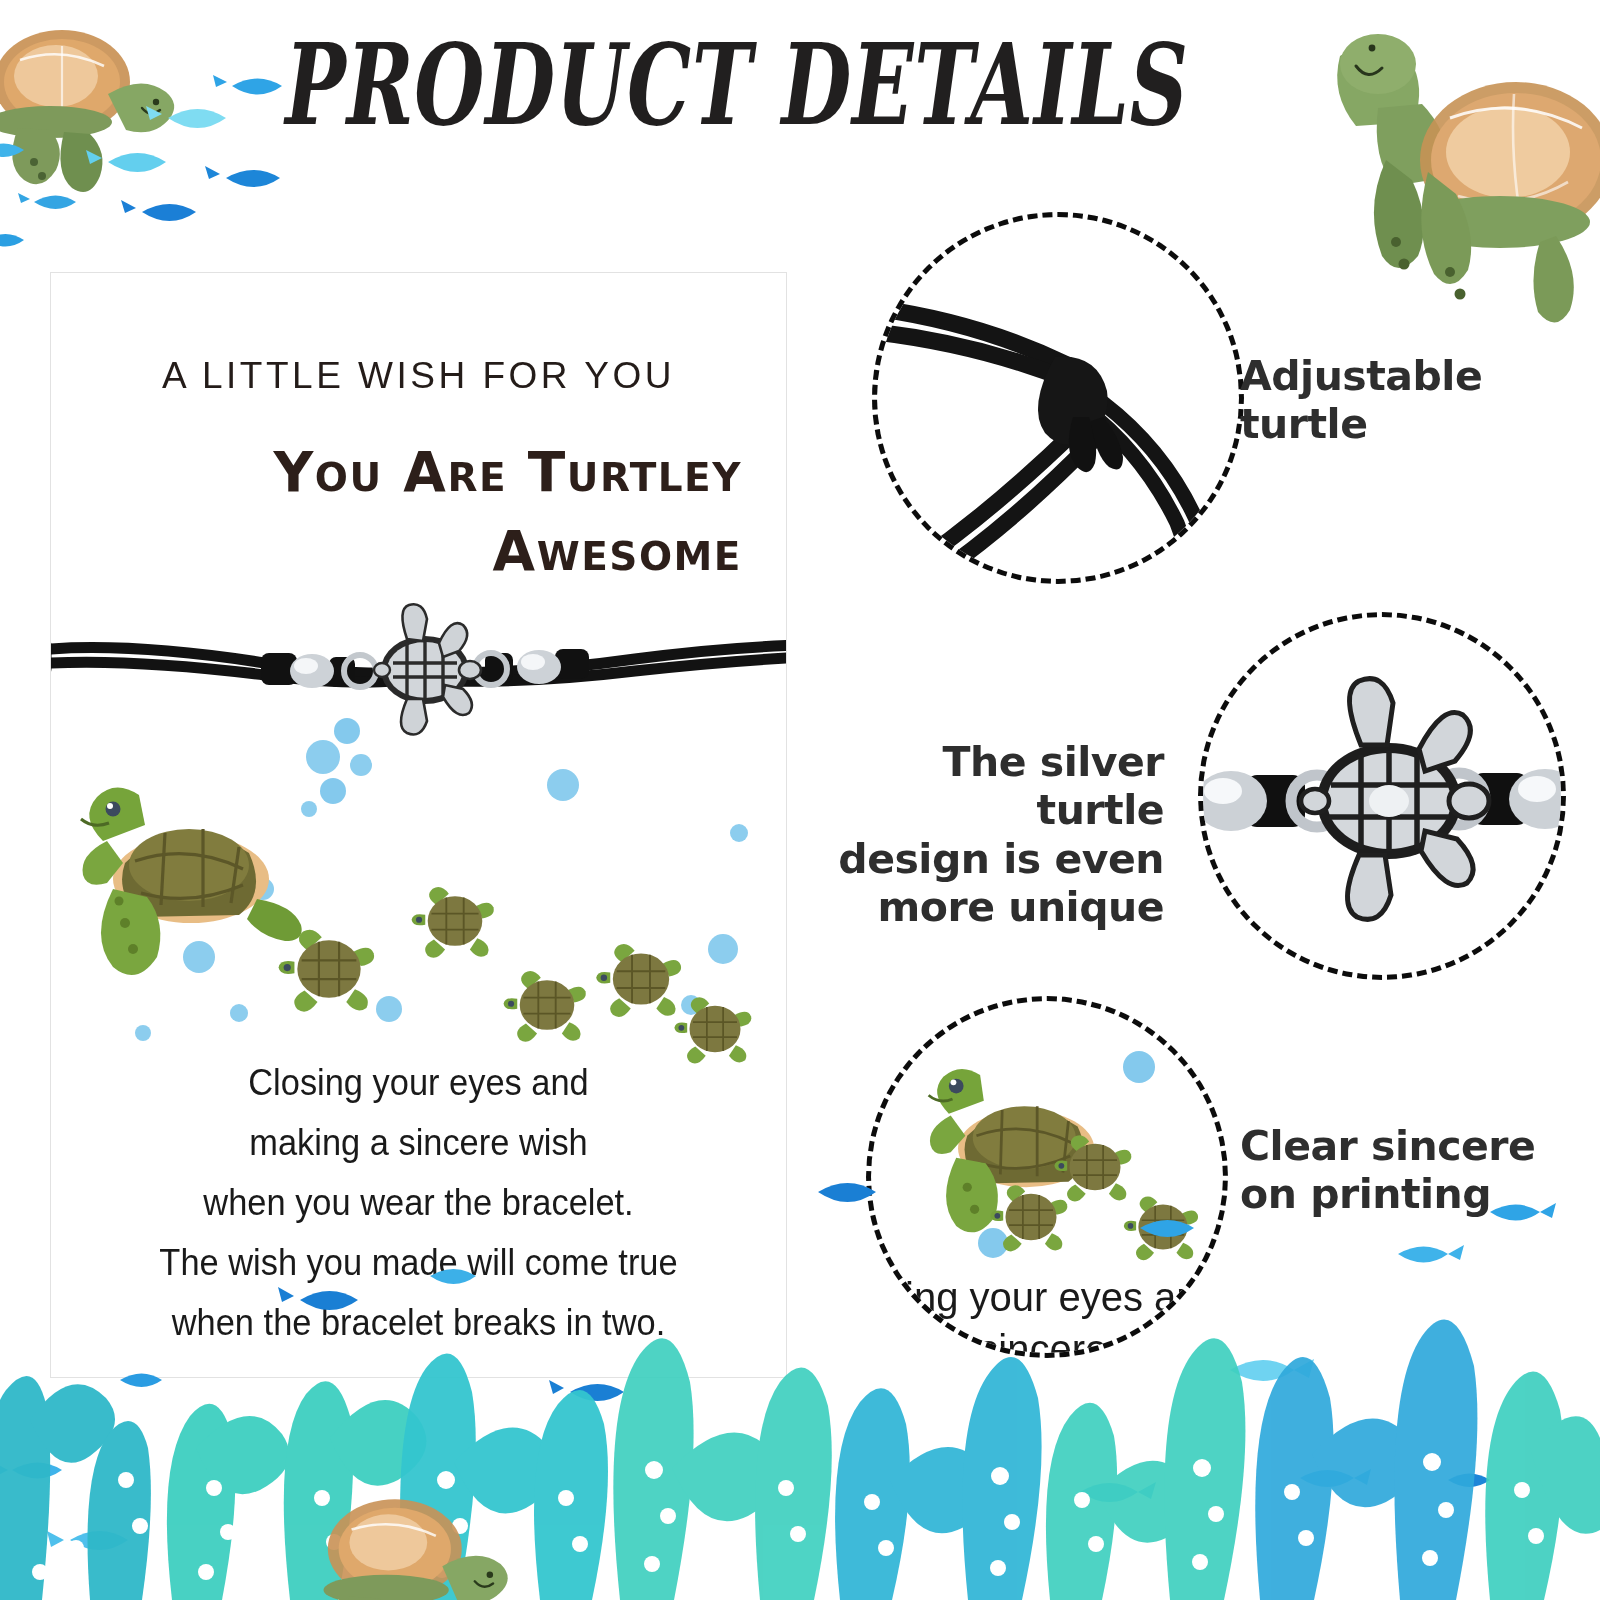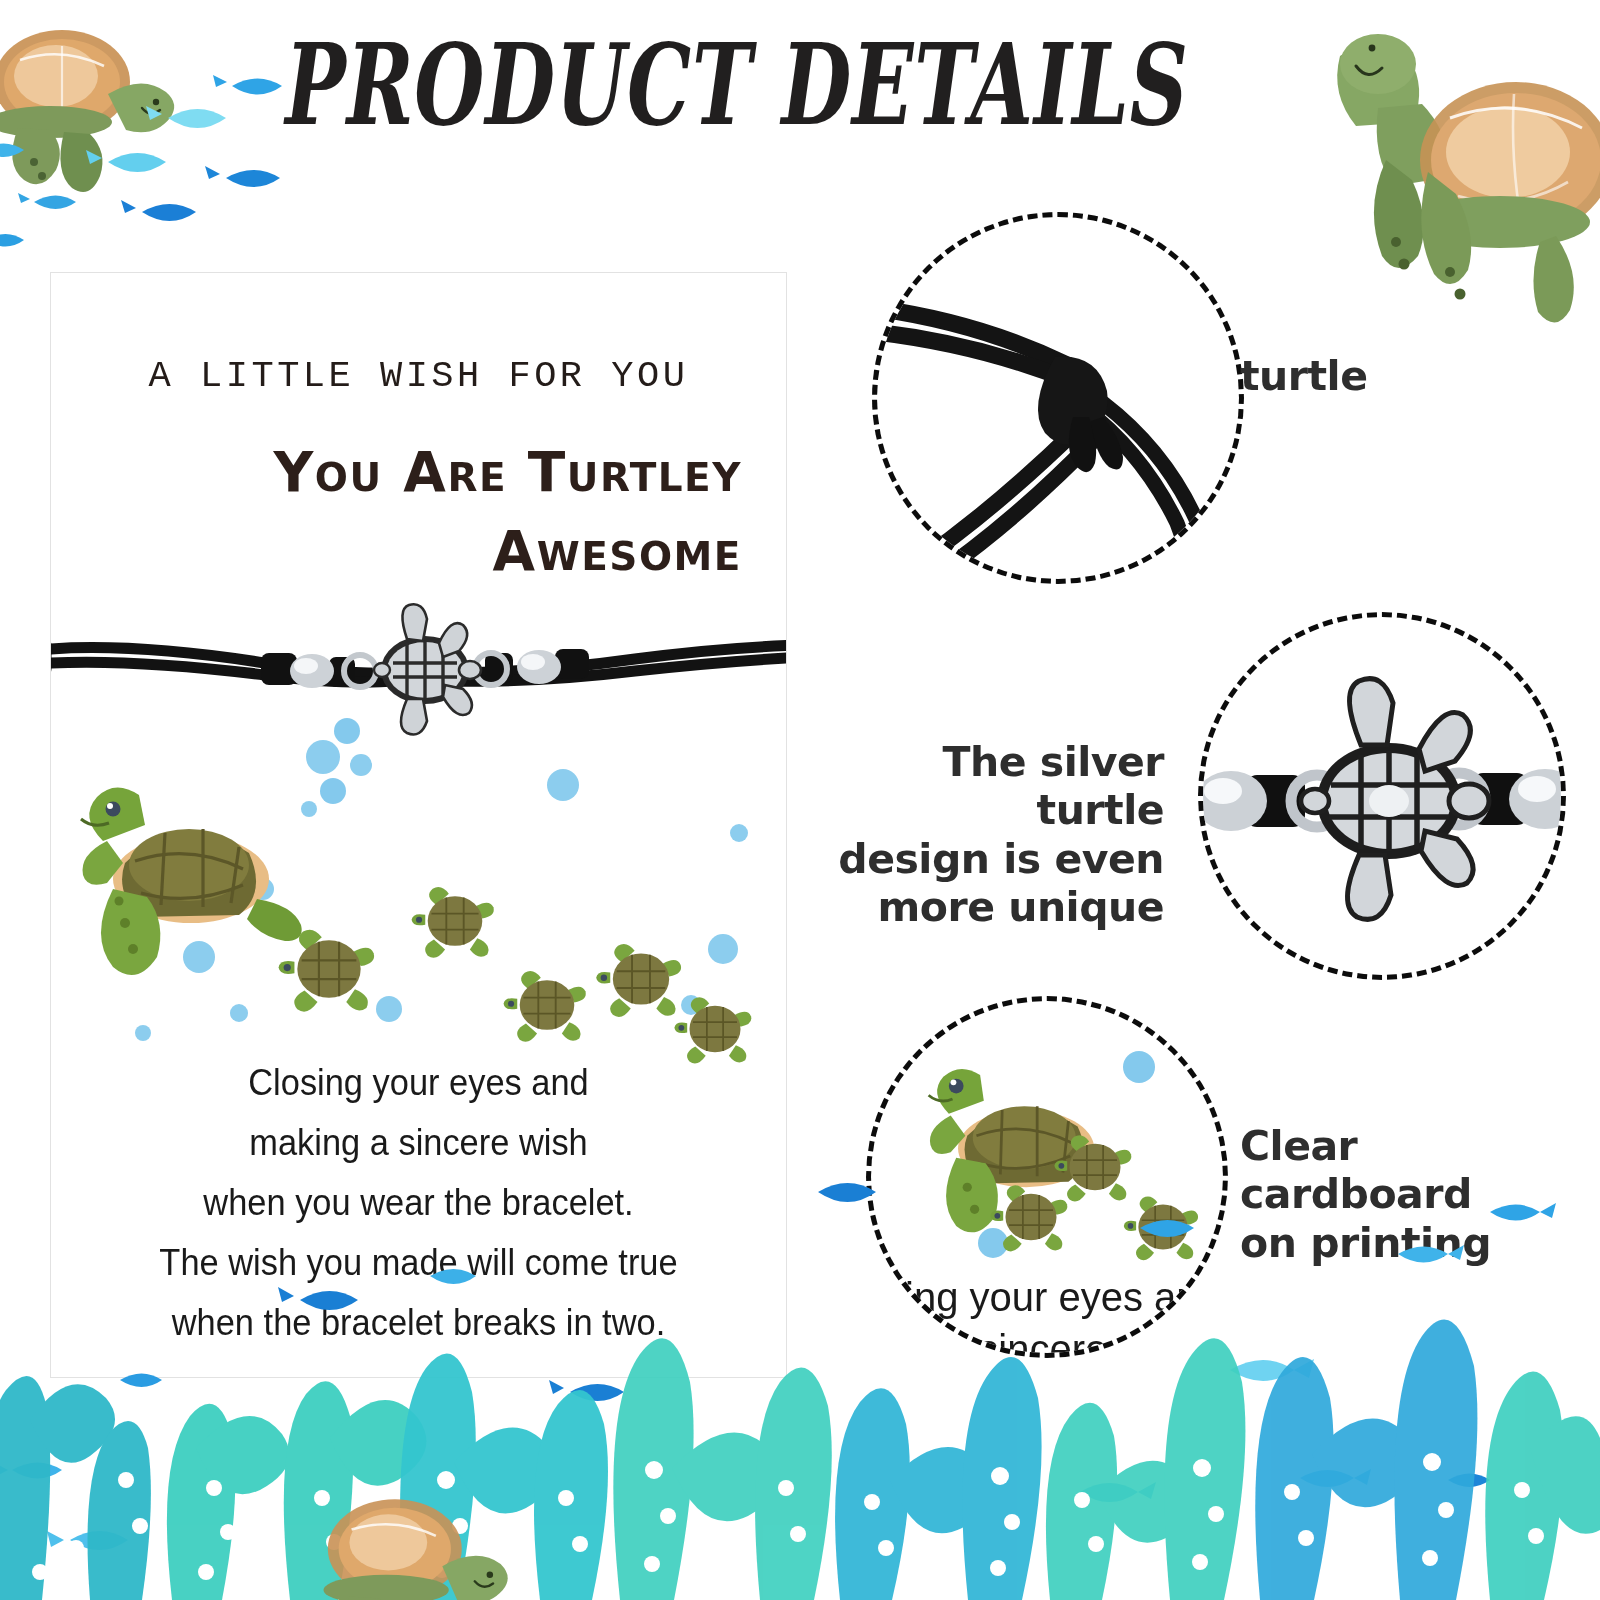--- a/index.html
+++ b/index.html
@@ -34,21 +34,21 @@
     position: absolute;
     left: 50px; top: 272px;
     width: 737px; height: 1106px;
     background: #ffffff;
     border: 1px solid #e2e2e2;
     overflow: hidden;
   }
   .card-line1 {
     position: absolute; left: 0; right: 0; top: 82px;
     text-align: center;
-    font-family: Liberation Mono, monospace;
+    font-family: Liberation Sans, sans-serif;
     font-size: 37px;
     font-variant: small-caps;
     letter-spacing: 3.5px;
     color: #241c19;
   }
   .card-line2 {
     position: absolute; left: 44px; right: 44px; top: 160px;
     text-align: right;
     font-family: "DejaVu Sans", sans-serif;
     font-weight: 700;
@@ -351,20 +351,21 @@
         <path d="M226 186 Q286 232 318 300 Q332 332 340 356" stroke-width="15"></path>
         <path d="M20 360 Q110 300 200 212" stroke-width="16"></path>
         <path d="M40 372 Q130 312 214 226" stroke-width="16"></path>
       </g>
       <path d="M178 140 q42 -4 52 34 q4 28 -18 46 q-24 18 -44 -4 q-18 -26 10 -76z" fill="#161616"></path>
       <path d="M196 200 q-10 34 4 50 q12 12 18 -4 q4 -20 -6 -46z" fill="#111"></path>
       <path d="M214 204 q4 34 18 46 q14 8 14 -10 q-4 -22 -20 -40z" fill="#111"></path>
     </svg>
   </div>
   <div class="feature-label label-adjustable">
+    <div>Adjustable</div>
     <div>turtle</div>
   </div>
 
   <div class="feature-label label-silver">
     <div>The silver turtle</div>
     <div>design is even</div>
     <div>more unique</div>
   </div>
   <div class="feature-circle" style="left:1198px;top:612px;width:368px;height:368px;">
     <svg class="nosel" style="width:368px;height:368px" viewBox="0 0 368 368">
@@ -460,21 +461,21 @@
             </g>
           <path d="M-48 -10 q-20 -4 -22 8 q2 12 22 8 z" fill="#75a13a"></path>
           <circle cx="-58" cy="-2" r="5" fill="#3c4a5e"></circle>
         </g>
       </g>
       <text x="34" y="310" font-family="Liberation Sans, sans-serif" font-size="40" fill="#1a1a1a">ing your eyes and</text>
       <text x="74" y="362" font-family="Liberation Sans, sans-serif" font-size="40" fill="#1a1a1a">a sincere w</text>
     </svg>
   </div>
   <div class="feature-label label-printing">
-    <div>Clear cardboard</div>
+    <div>Clear sincere</div>
     <div>on printing</div>
   </div>
 
   <svg class="nosel" style="position:absolute;left:0;top:1180px;width:1600px;height:420px" viewBox="0 0 1600 420">
     <g>
       <g fill="#2fa4e6">
           <path d="M1490 32 q26 -15 50 0 q-24 17 -50 0z"></path>
           <path d="M1540 32 l16 -9 l-4 15 z"></path>
         </g>
       <g fill="#3fb3ea">

